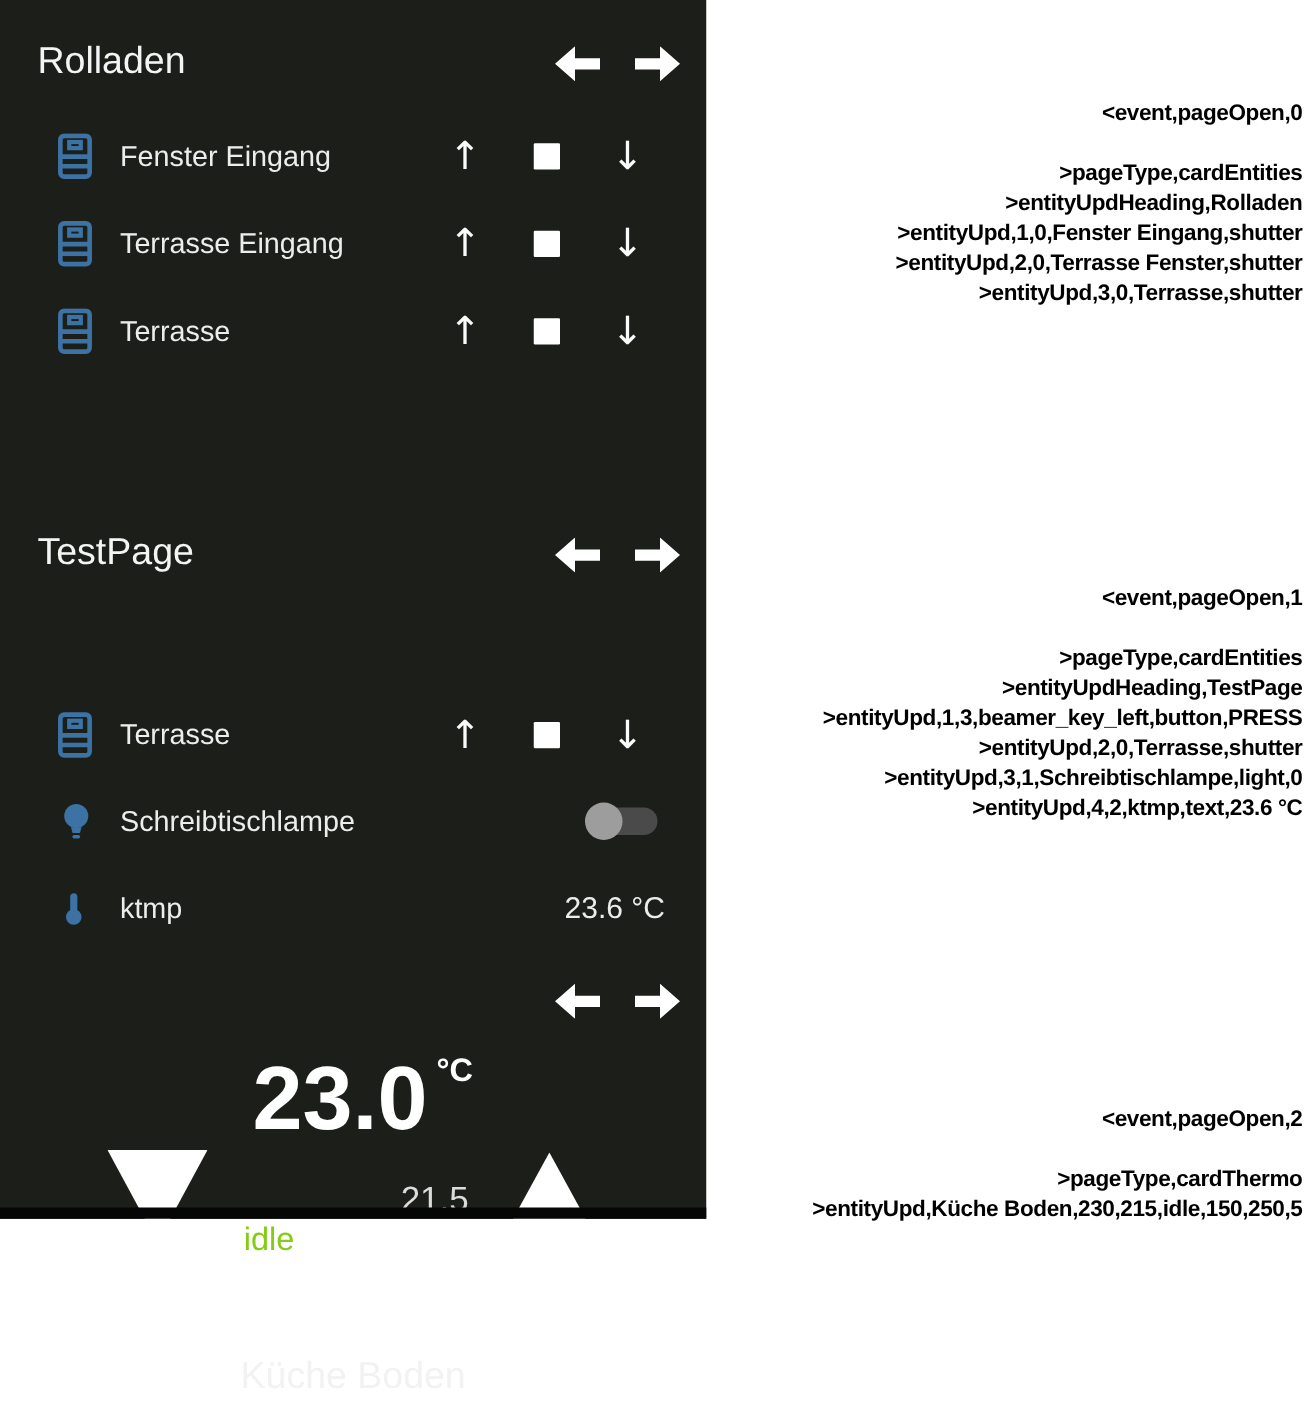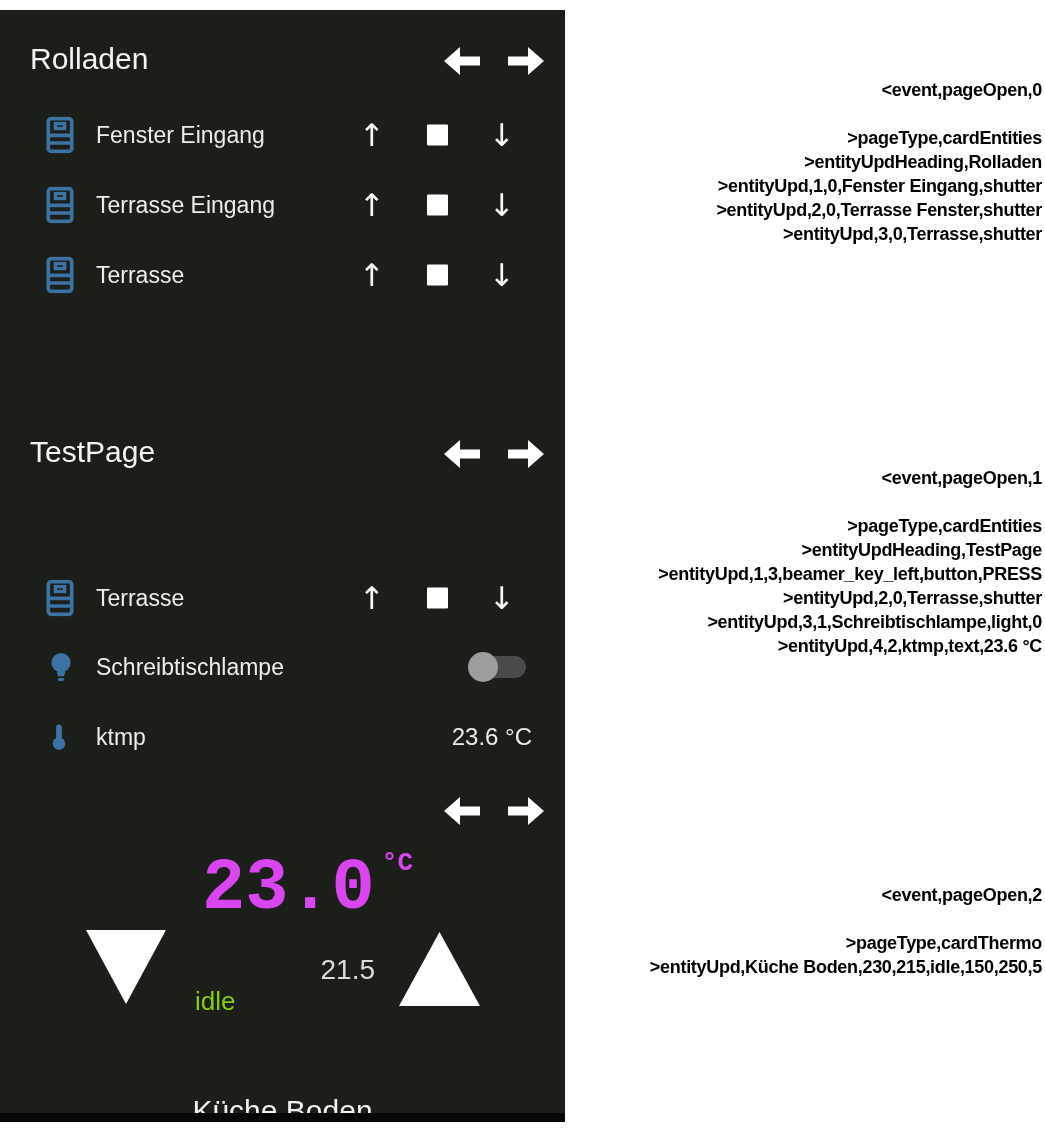--- a/index.html
+++ b/index.html
@@ -8,21 +8,21 @@
     --press-blue:#1f9ad6;
     --toggle-track:#4a4a4a;
     --toggle-knob:#9d9d9d;
   }
   *{margin:0;padding:0;box-sizing:border-box;}
   html,body{background:#fff;}
   body{font-family:"Liberation Sans",sans-serif;}
   .stage{position:relative;width:1045px;height:1141px;background:#ffffff;overflow:hidden;}
 
   
-  .screen{position:absolute;left:0;top:10px;width:565px;height:1112px;background:var(--bg);}
+  .screen{position:absolute;left:0;top:0;width:565px;height:975px;background:var(--bg);}
   .bottom-strip{position:absolute;left:0;bottom:0;width:565px;height:9px;background:#060606;}
 
   .card-title{position:absolute;left:30px;font-size:30px;line-height:36px;color:#f4f4f4;white-space:nowrap;}
 
   .navbtn{position:absolute;width:36px;height:28px;background:none;border:none;padding:0;cursor:pointer;}
   .navbtn svg{display:block;width:36px;height:28px;}
 
   .row{position:absolute;left:0;width:565px;height:44px;}
   .row .icon{position:absolute;left:44px;top:50%;transform:translateY(-50%);display:block;color:var(--icon-blue);}
   .row .icon svg{display:block;}
@@ -35,21 +35,21 @@
   .stopsq{display:block;width:21px;height:21px;background:#ffffff;border-radius:1px;}
 
   .press-label{position:absolute;right:42px;top:50%;transform:translateY(-50%);font-size:23px;letter-spacing:1px;color:var(--press-blue);background:none;border:none;cursor:pointer;}
   .row .value{position:absolute;right:33px;top:50%;transform:translateY(-50%);font-size:24px;color:#ececec;white-space:nowrap;}
 
   .toggle{position:absolute;left:468px;top:7px;width:60px;height:30px;background:none;border:none;padding:0;cursor:pointer;}
   .toggle .track{position:absolute;left:2px;top:4px;width:56px;height:22px;border-radius:11px;background:var(--toggle-track);}
   .toggle .knob{position:absolute;left:0;top:0;width:30px;height:30px;border-radius:50%;background:var(--toggle-knob);}
 
   
-  .thermo-temp{position:absolute;left:202px;top:843px;font-family:Liberation Mono, monospace;font-weight:700;font-size:72px;line-height:1;color:#d946ef;white-space:nowrap;}
+  .thermo-temp{position:absolute;left:202px;top:843px;font-family:Liberation Sans, sans-serif;font-weight:700;font-size:72px;line-height:1;color:#ffffff;white-space:nowrap;}
   .thermo-temp .unit{font-size:26px;position:relative;top:-38px;margin-left:7px;}
   .thermo-target{position:absolute;left:195px;top:944px;width:180px;text-align:right;font-size:28px;color:#dcdcdc;}
   .thermo-state{position:absolute;left:195px;top:976px;width:180px;font-size:26px;color:#84cc16;}
   .tri-btn{position:absolute;background:none;border:none;padding:0;cursor:pointer;}
   .tri-btn svg{display:block;}
   .thermo-name{position:absolute;left:0;top:1084px;width:565px;text-align:center;font-size:30px;color:#f2f2f2;white-space:nowrap;}
 
   
   .log-block{position:absolute;left:612px;width:430px;text-align:right;}
   .log-line{font-weight:bold;font-size:18px;line-height:24px;min-height:24px;letter-spacing:-0.3px;color:#000;white-space:nowrap;}

